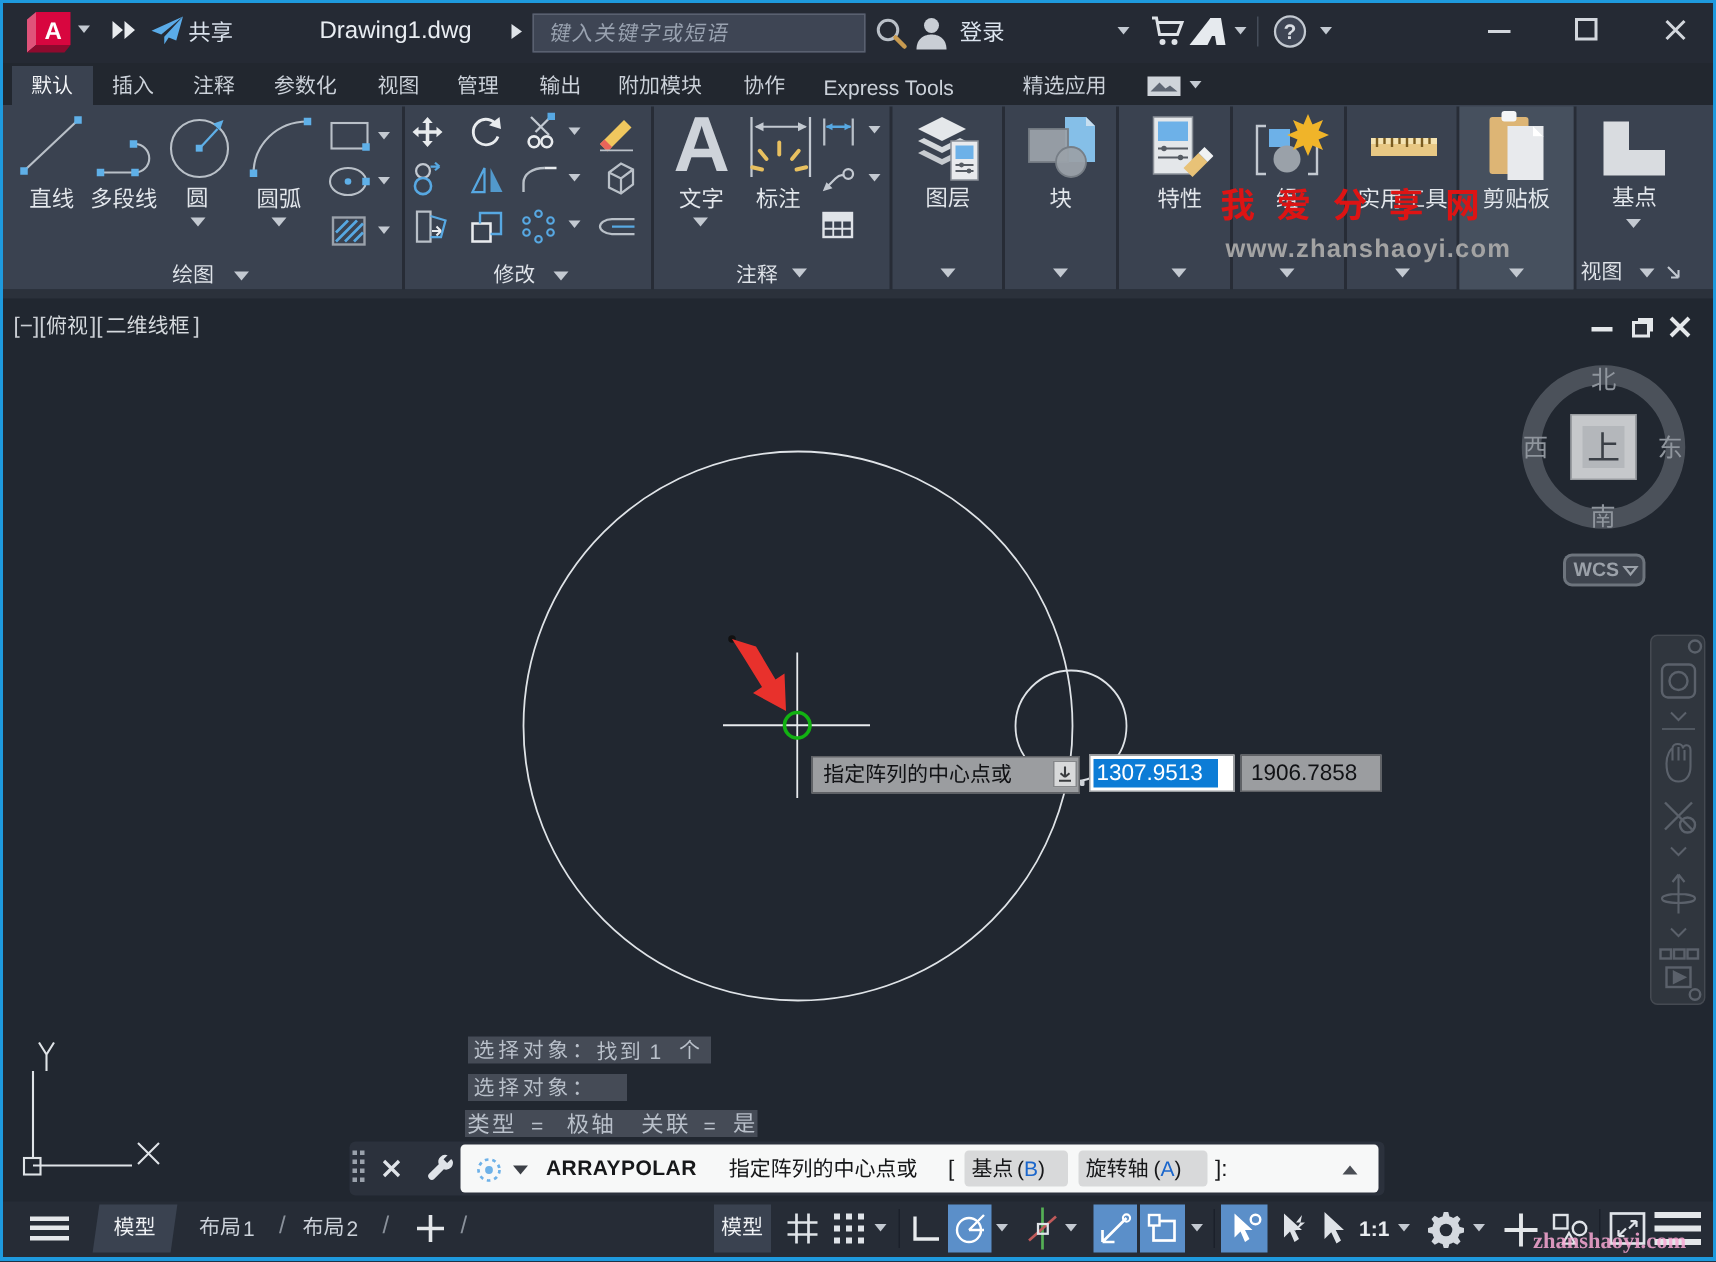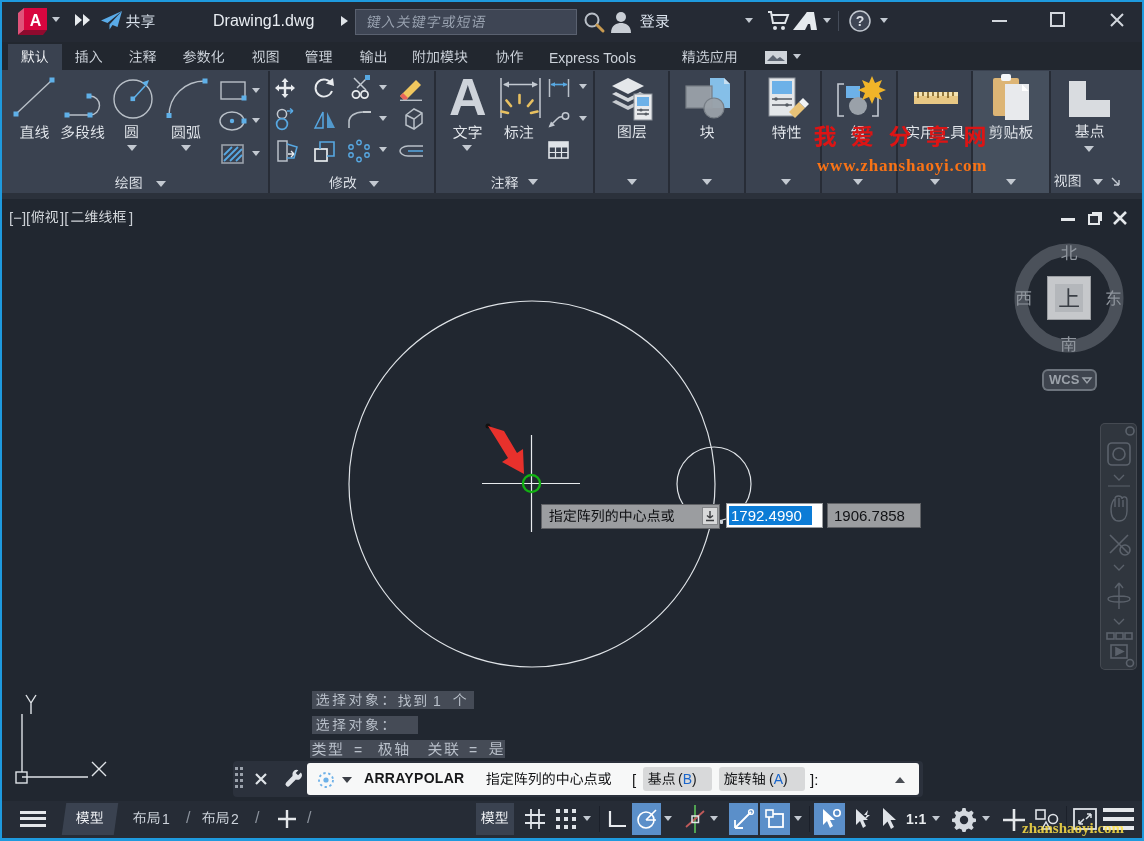--- a/index.html
+++ b/index.html
@@ -612,21 +612,21 @@
 
 <svg style="position:absolute;left:814.0px;top:124.8px;width:171.0px;height:22.3px;overflow:visible" viewBox="21 -867 7436 970">
       <g fill="#dd1414" transform="translate(0,0) scale(1,-1)">
         <use href="#g6211b" x="0"></use>
         <use href="#g7231b" x="1630"></use>
         <use href="#g5206b" x="3261"></use>
         <use href="#g4eabb" x="4891"></use>
         <use href="#g7f51b" x="6522"></use>
       </g>
     </svg>
-<div class="lat" style="left:817px;top:156px;font-size:17px;font-weight:bold;color:#f97316;font-family:Liberation Serif, serif;letter-spacing:0.8px">www.zhanshaoyi.com</div>
+<div class="lat" style="left:817px;top:156px;font-size:17px;font-weight:bold;color:#a3a3a3;font-family:Liberation Sans, sans-serif;letter-spacing:0.8px">www.zhanshaoyi.com</div>
 
 <div class="lat" style="left:9px;top:209px;font-size:15px;color:#c9cdd3;letter-spacing:0px">[−][</div>
 <svg style="position:absolute;left:31.0px;top:210.4px;width:27.3px;height:13.3px;overflow:visible" viewBox="22 -858 1953 949">
       <g fill="#d6dade" transform="translate(0,0) scale(1,-1)">
         <use href="#g4fef" x="0"></use>
         <use href="#g89c6" x="1000"></use>
       </g>
     </svg>
 <div class="lat" style="left:60px;top:209px;font-size:15px;color:#c9cdd3">][</div>
 <svg style="position:absolute;left:71.0px;top:210.4px;width:55.0px;height:13.2px;overflow:visible" viewBox="47 -852 3925 943">
@@ -732,21 +732,21 @@
         <use href="#g6216" x="8000"></use>
       </g>
     </svg>
 <div class="ab" style="left:702px;top:507px;width:16px;height:18px;background:#d8d9da;border:1px solid #85878a;box-sizing:border-box"></div>
 <svg class="ab" style="left:705px;top:510px" width="10" height="12" viewBox="0 0 10 12">
   <path d="M5 1 V8 M5 8 L2 5.5 M5 8 L8 5.5 M1 10.5 H9" stroke="#3a3c3f" stroke-width="1.4" fill="none"></path>
 </svg>
 <div class="ab" style="left:720px;top:520px;width:3px;height:4px;background:#cfd3d8;border-radius:1px"></div>
 <div class="ab" style="left:726px;top:503px;width:97px;height:25px;background:#fff;border:1px solid #9a9da0;box-sizing:border-box"></div>
 <div class="ab" style="left:729px;top:506px;width:83px;height:19px;background:#0c7cd6"></div>
-<div class="lat" style="left:731px;top:507px;font-size:15px;color:#fff">1792.4990</div>
+<div class="lat" style="left:731px;top:507px;font-size:15px;color:#fff">1307.9513</div>
 <div class="ab" style="left:827px;top:503px;width:94px;height:25px;background:#9b9da0;border:1px solid #606266;box-sizing:border-box"></div>
 <div class="lat" style="left:834px;top:507px;font-size:15px;color:#111215">1906.7858</div>
 
 <div class="ab" style="left:312px;top:691px;width:162px;height:18px;background:#454b56"></div>
 <svg style="position:absolute;left:316.0px;top:693.4px;width:70.2px;height:13.2px;overflow:visible" viewBox="35 -854 5015 946">
       <g fill="#b9c0ca" transform="translate(0,0) scale(1,-1)">
         <use href="#g9009" x="0"></use>
         <use href="#g62e9" x="1179"></use>
         <use href="#g5bf9" x="2357"></use>
         <use href="#g8c61" x="3536"></use>
@@ -987,16 +987,16 @@
   <circle cx="21" cy="13" r="4.5" fill="none" stroke="#dfe3e8" stroke-width="1.6"></circle>
   <path d="M10 23 L14 16 L18 23 Z" fill="none" stroke="#dfe3e8" stroke-width="1.5"></path>
 </svg>
 <div class="ab" style="left:1066px;top:806px;width:1px;height:26px;background:#1b202a"></div>
 <svg class="ab" style="left:1070px;top:805px" width="30" height="28" viewBox="0 0 30 28">
   <rect x="4" y="4" width="22" height="20" fill="none" stroke="#dfe3e8" stroke-width="1.8"></rect>
   <path d="M9 19 L14 14 M9 19 H13 M9 19 V15 M21 9 L16 14 M21 9 H17 M21 9 V13" stroke="#dfe3e8" stroke-width="1.5" fill="none"></path>
 </svg>
 <div class="ab" style="left:1103px;top:808px;width:31px;height:22px;border-top:4px solid #e4e7ea;border-bottom:4px solid #e4e7ea;box-sizing:border-box"></div>
 <div class="ab" style="left:1103px;top:817px;width:31px;height:4px;background:#e4e7ea"></div>
-<div class="lat" style="left:1022px;top:820px;font-size:15px;font-weight:bold;color:#fde047;font-family:'Liberation Serif',serif;opacity:0.85">zhanshaoyi.com</div>
+<div class="lat" style="left:1022px;top:820px;font-size:15px;font-weight:bold;color:#f9a8d4;font-family:'Liberation Serif',serif;opacity:0.85">zhanshaoyi.com</div>
 
 <div class="ab" style="left:0;top:0;width:1144px;height:841px;border:2px solid #1e9ade;border-bottom:3px solid #1e9ade;box-sizing:border-box;z-index:90;pointer-events:none"></div>
 </div>
 
 </body></html>

